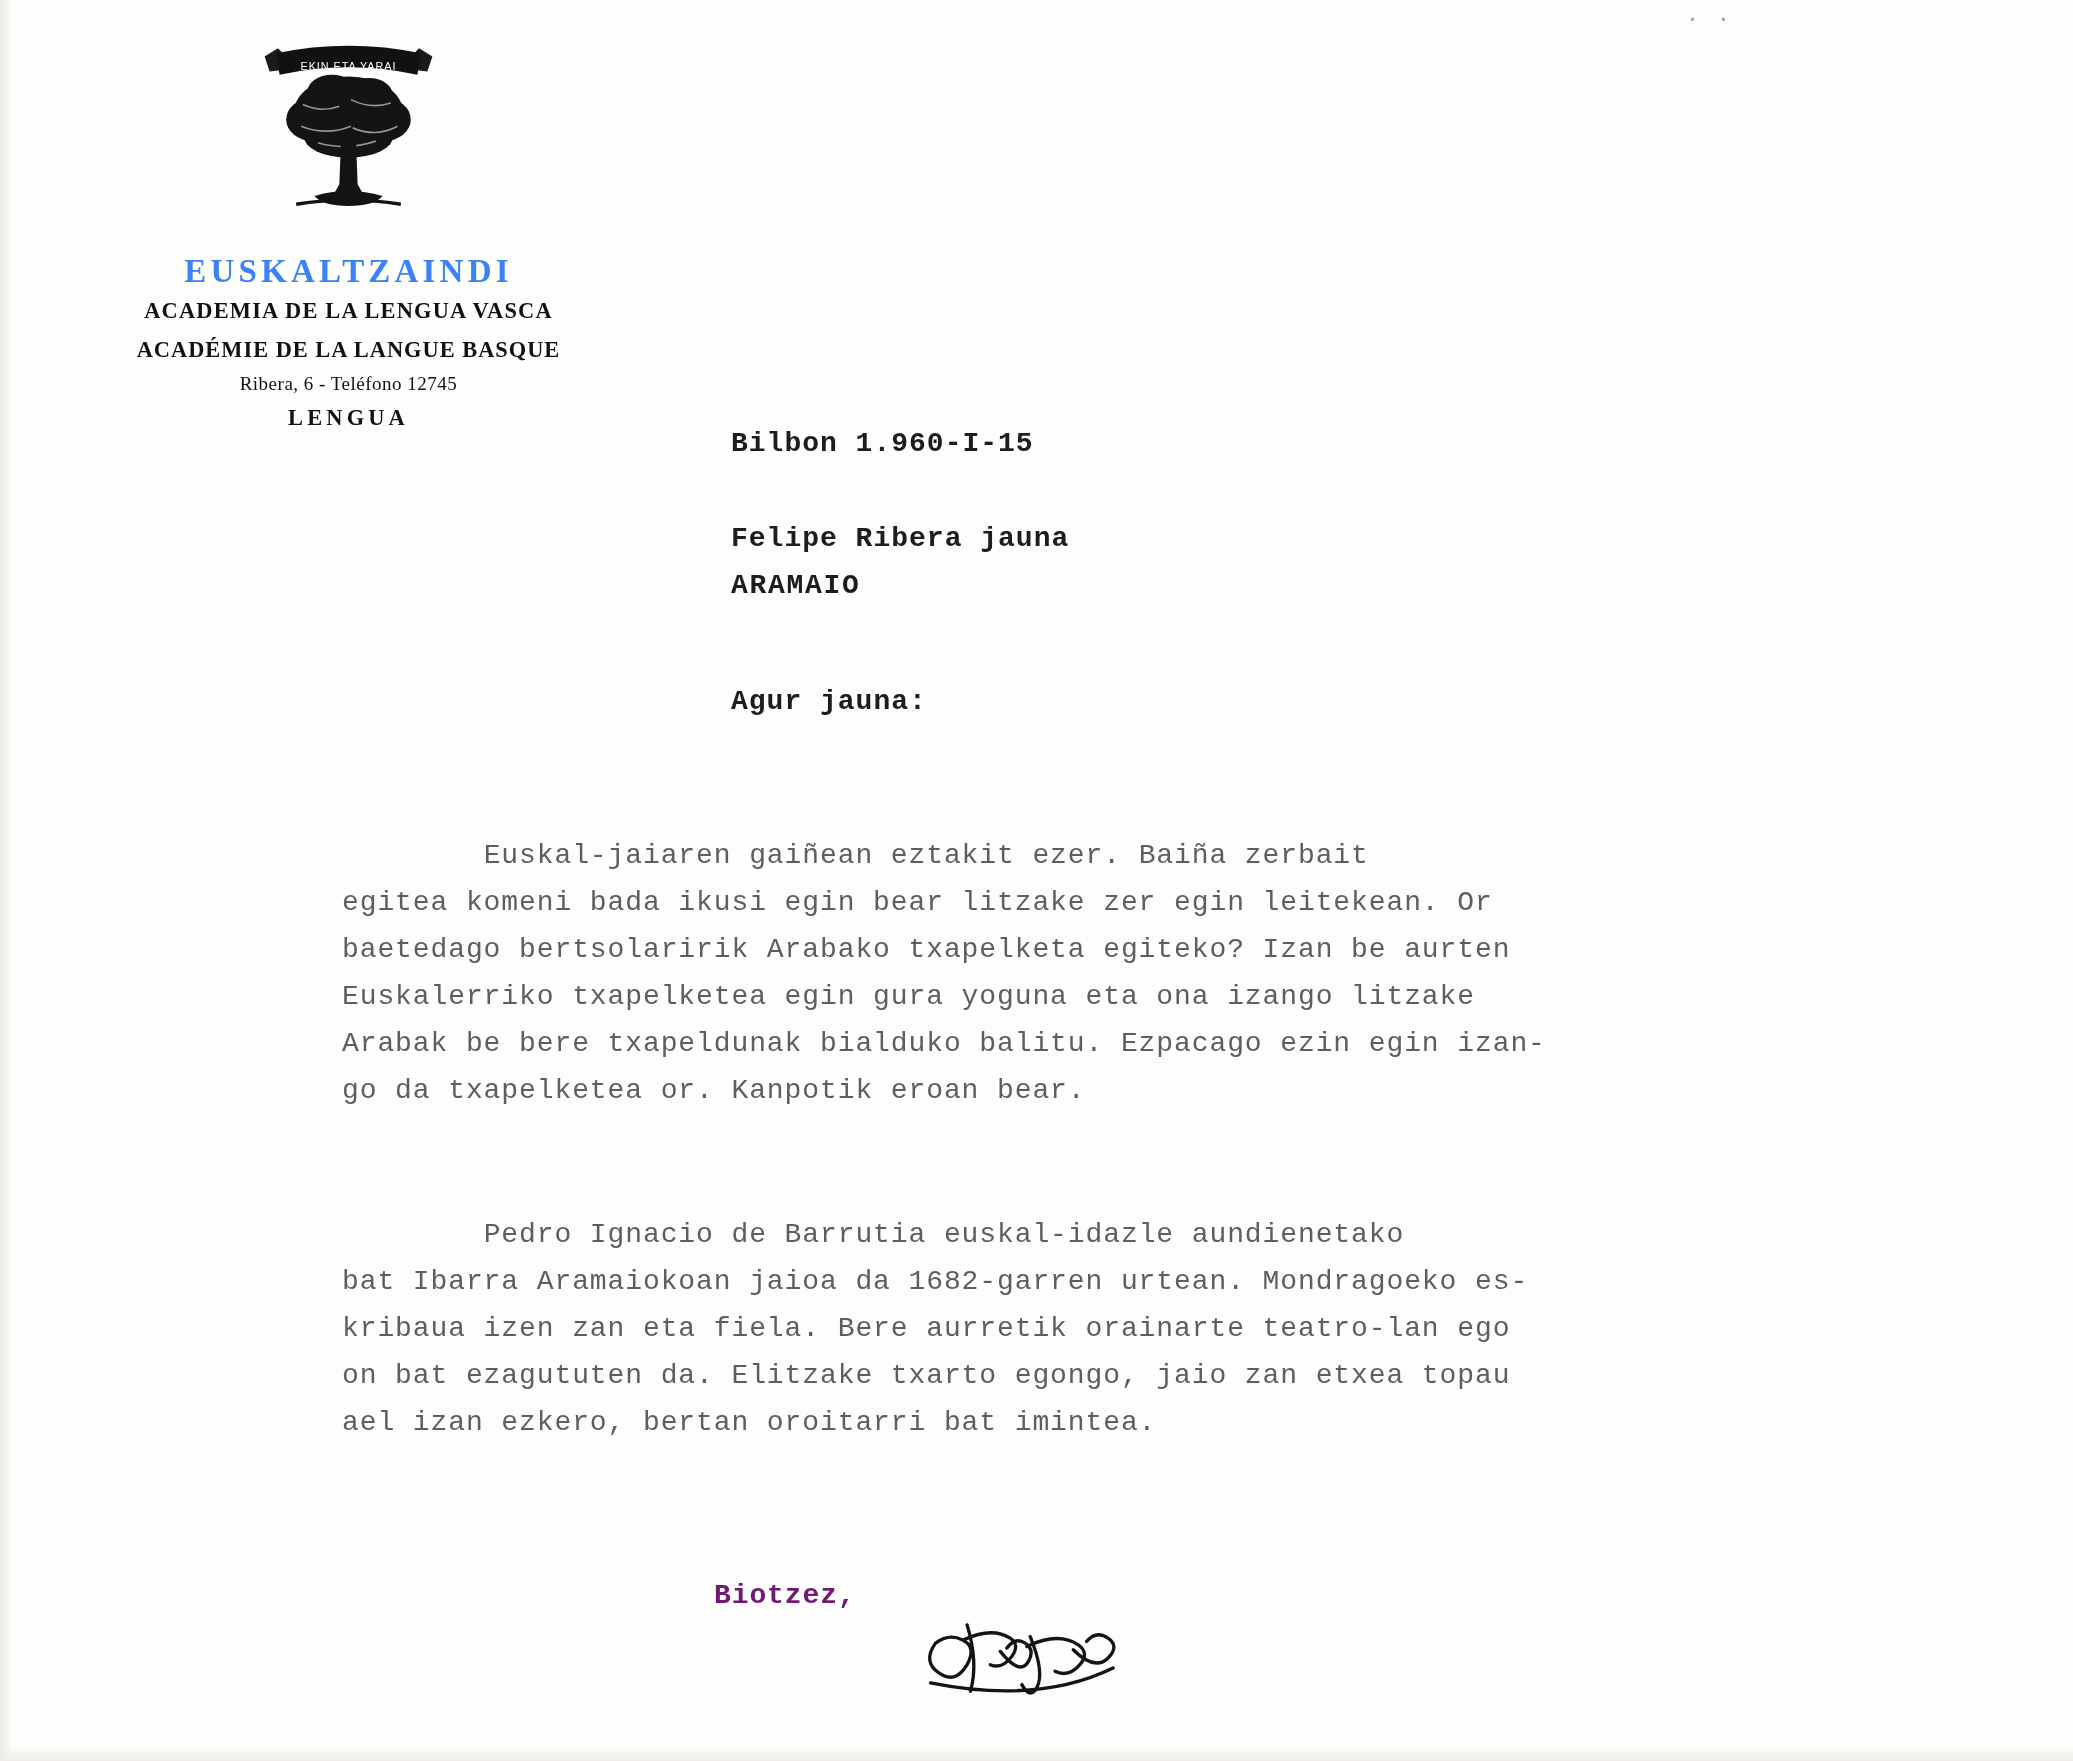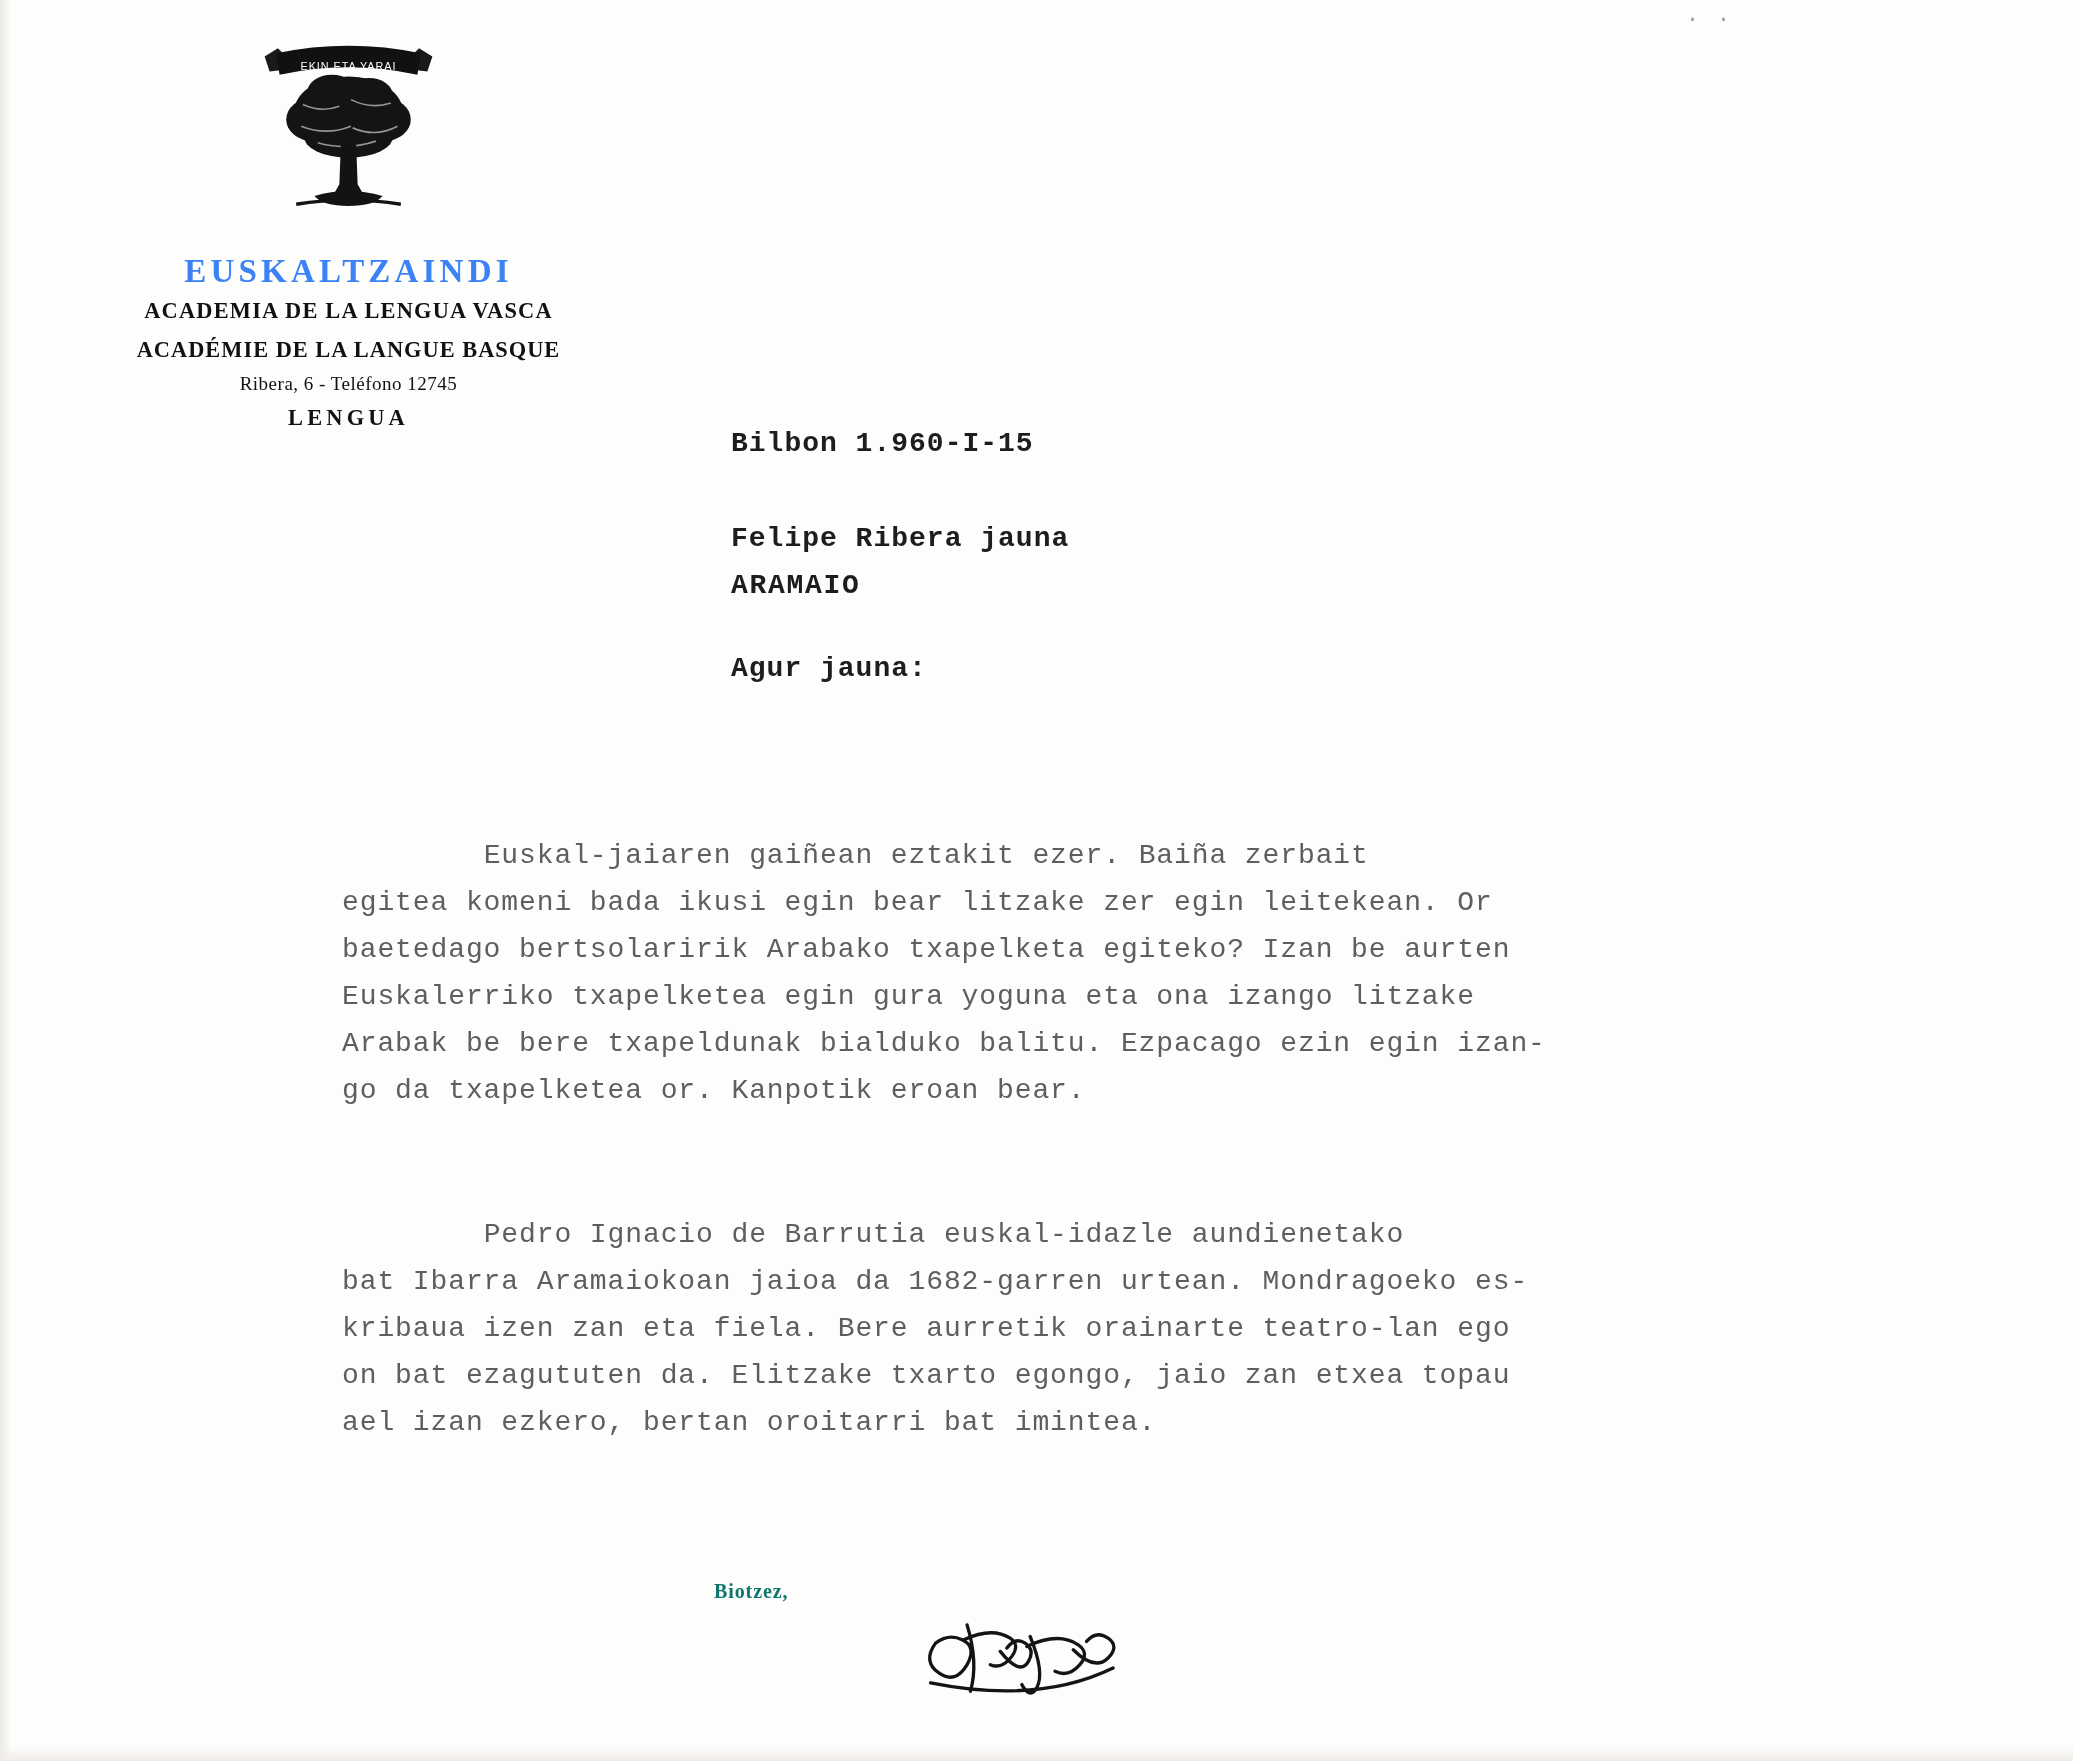--- a/index.html
+++ b/index.html
@@ -102,21 +102,21 @@
     font-weight: 700;
   }
   .addressee-city {
     left: 731px;
     top: 572px;
     font-weight: 700;
     letter-spacing: 1.7px;
   }
   .salutation {
     left: 731px;
-    top: 655px;
+    top: 688px;
     font-weight: 700;
   }
 
   .body-block {
     position: absolute;
     left: 331px;
     top: 738px;
     width: 1653px;
     font-family: "Liberation Mono", monospace;
     font-size: 28px;
@@ -129,24 +129,24 @@
   .para { margin: 0 0 3.3px 0; }
 
   
   .faded { color: #8d8d8d; }
   .semi { color: #5e5e5e; margin-left: 11px; }
 
   .closing {
     position: absolute;
     left: 714px;
     top: 1580px;
-    font-family: Liberation Serif, serif;
-    font-size: 20px;
+    font-family: Liberation Mono, monospace;
+    font-size: 28px;
     letter-spacing: 0.9px;
-    color: #0f766e;
+    color: #701a75;
     font-weight: 700;
   }
 
   .signature {
     position: absolute;
     left: 914px;
     top: 1603px;
     width: 282px;
     height: 125px;
   }

